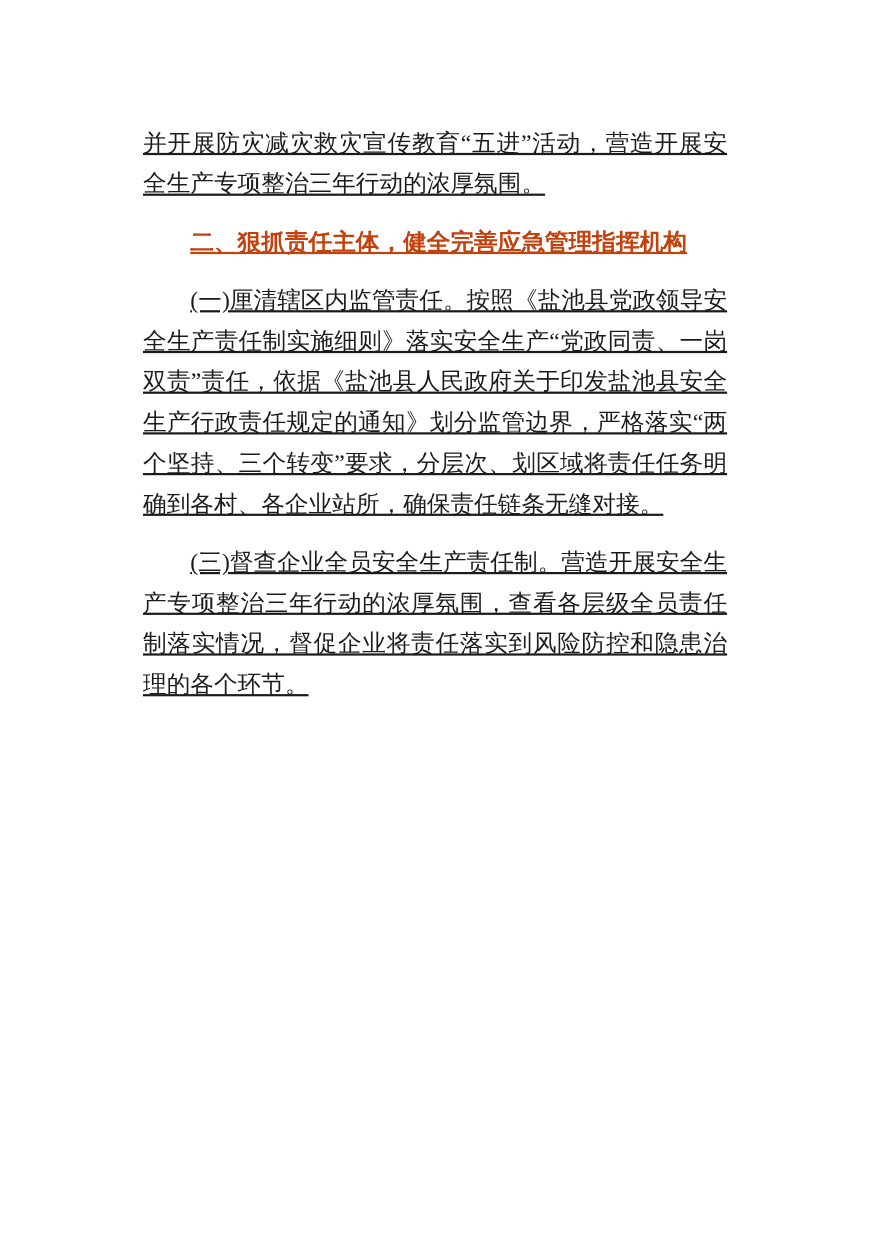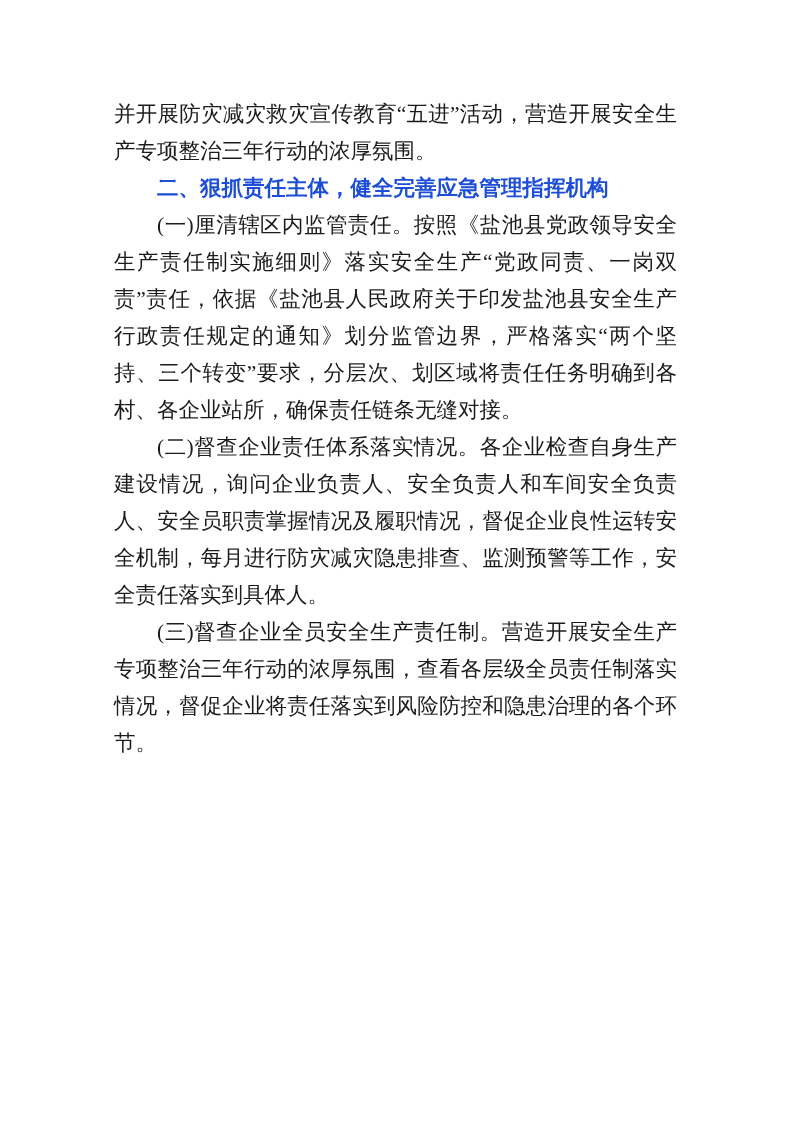--- a/index.html
+++ b/index.html
@@ -21,37 +21,37 @@
     top: 96px;
     width: 563px;
     color: #1b1b1b;
     font-size: 21.5px;
     line-height: 37px;
     text-align: justify;
     text-justify: inter-ideograph;
     word-break: break-all;
   }
   .content p {
-    margin: 0;
+    margin: 16px;
     padding: 0;
+    text-decoration: underline;
   }
   .para-indent {
     text-indent: 43px;
   }
   .para-heading {
     font-family: "Liberation Sans", "DejaVu Sans", sans-serif;
     font-weight: bold;
     text-indent: 43px;
-    color: #1d4ed8;
+    color: #c2410c;
   }
 </style>
 </head>
 <body>
 
 <div class="page">
   <div class="content">
       <p class="">并开展防灾减灾救灾宣传教育“五进”活动，营造开展安全生产专项整治三年行动的浓厚氛围。</p>
       <p class="para-heading">二、狠抓责任主体，健全完善应急管理指挥机构</p>
       <p class="para-indent">(一)厘清辖区内监管责任。按照《盐池县党政领导安全生产责任制实施细则》落实安全生产“党政同责、一岗双责”责任，依据《盐池县人民政府关于印发盐池县安全生产行政责任规定的通知》划分监管边界，严格落实“两个坚持、三个转变”要求，分层次、划区域将责任任务明确到各村、各企业站所，确保责任链条无缝对接。</p>
-      <p class="para-indent">(二)督查企业责任体系落实情况。各企业检查自身生产建设情况，询问企业负责人、安全负责人和车间安全负责人、安全员职责掌握情况及履职情况，督促企业良性运转安全机制，每月进行防灾减灾隐患排查、监测预警等工作，安全责任落实到具体人。</p>
       <p class="para-indent">(三)督查企业全员安全生产责任制。营造开展安全生产专项整治三年行动的浓厚氛围，查看各层级全员责任制落实情况，督促企业将责任落实到风险防控和隐患治理的各个环节。</p>
     </div>
 </div>
 
 </body></html>

